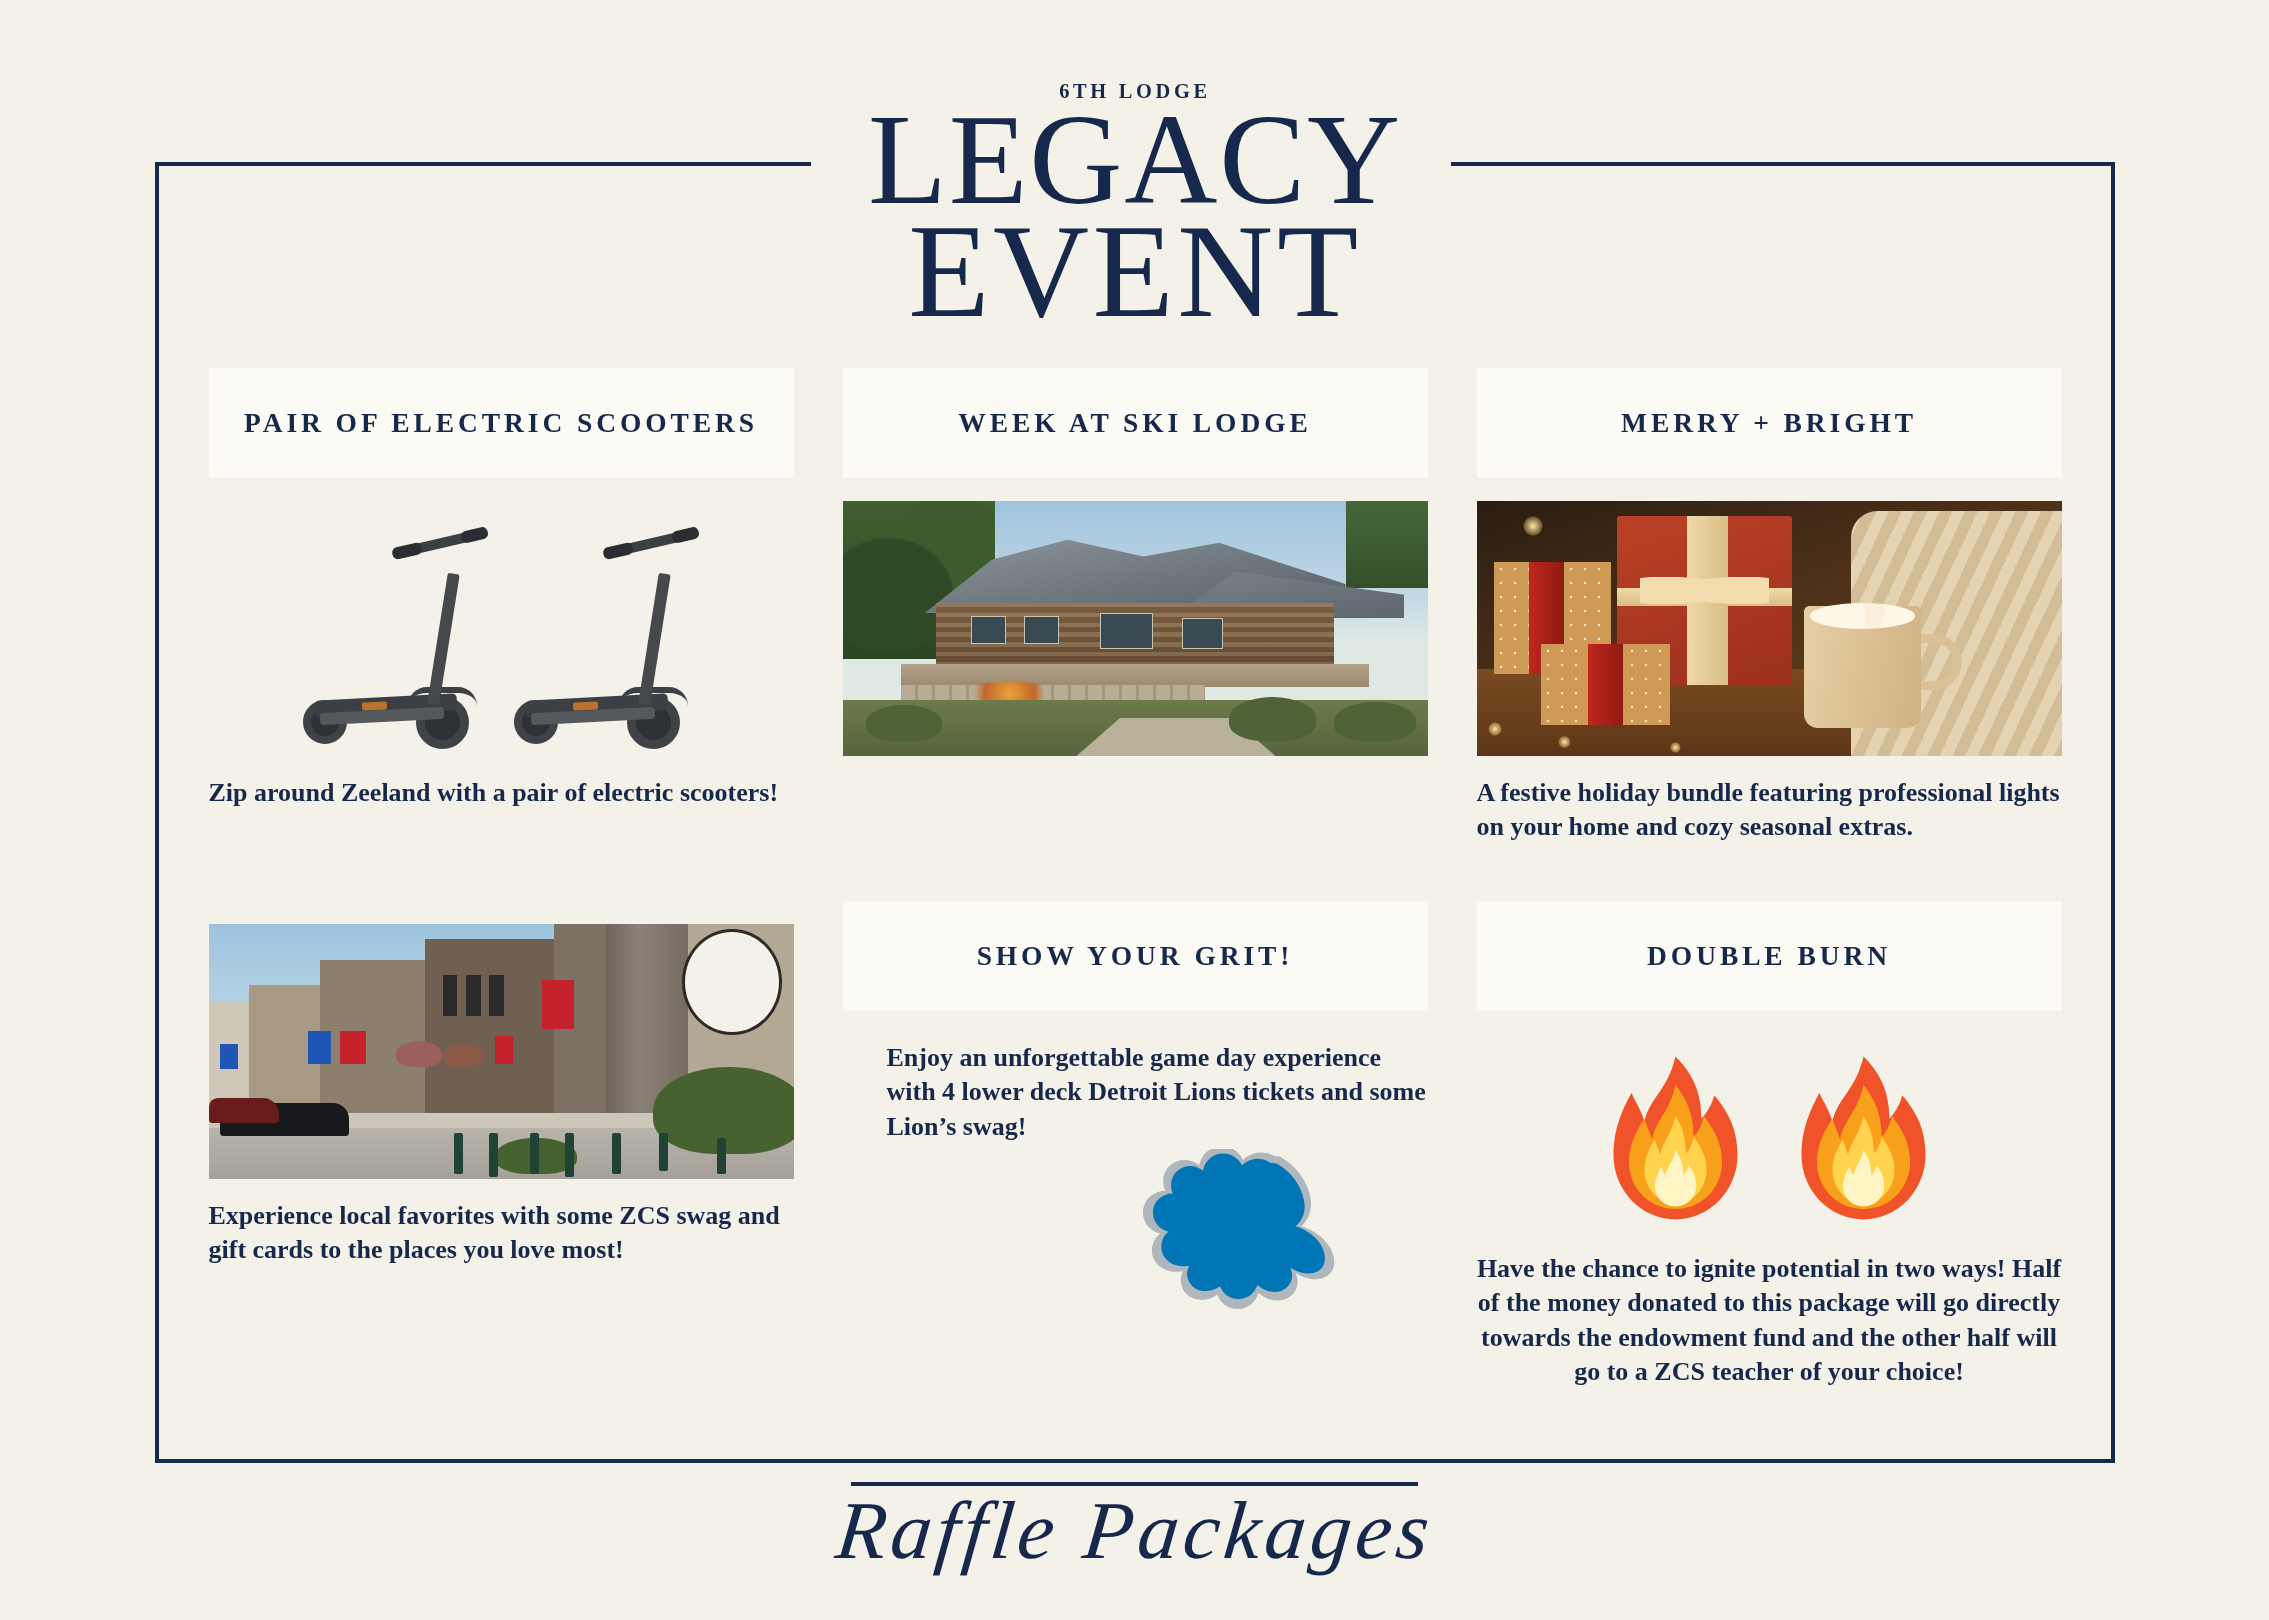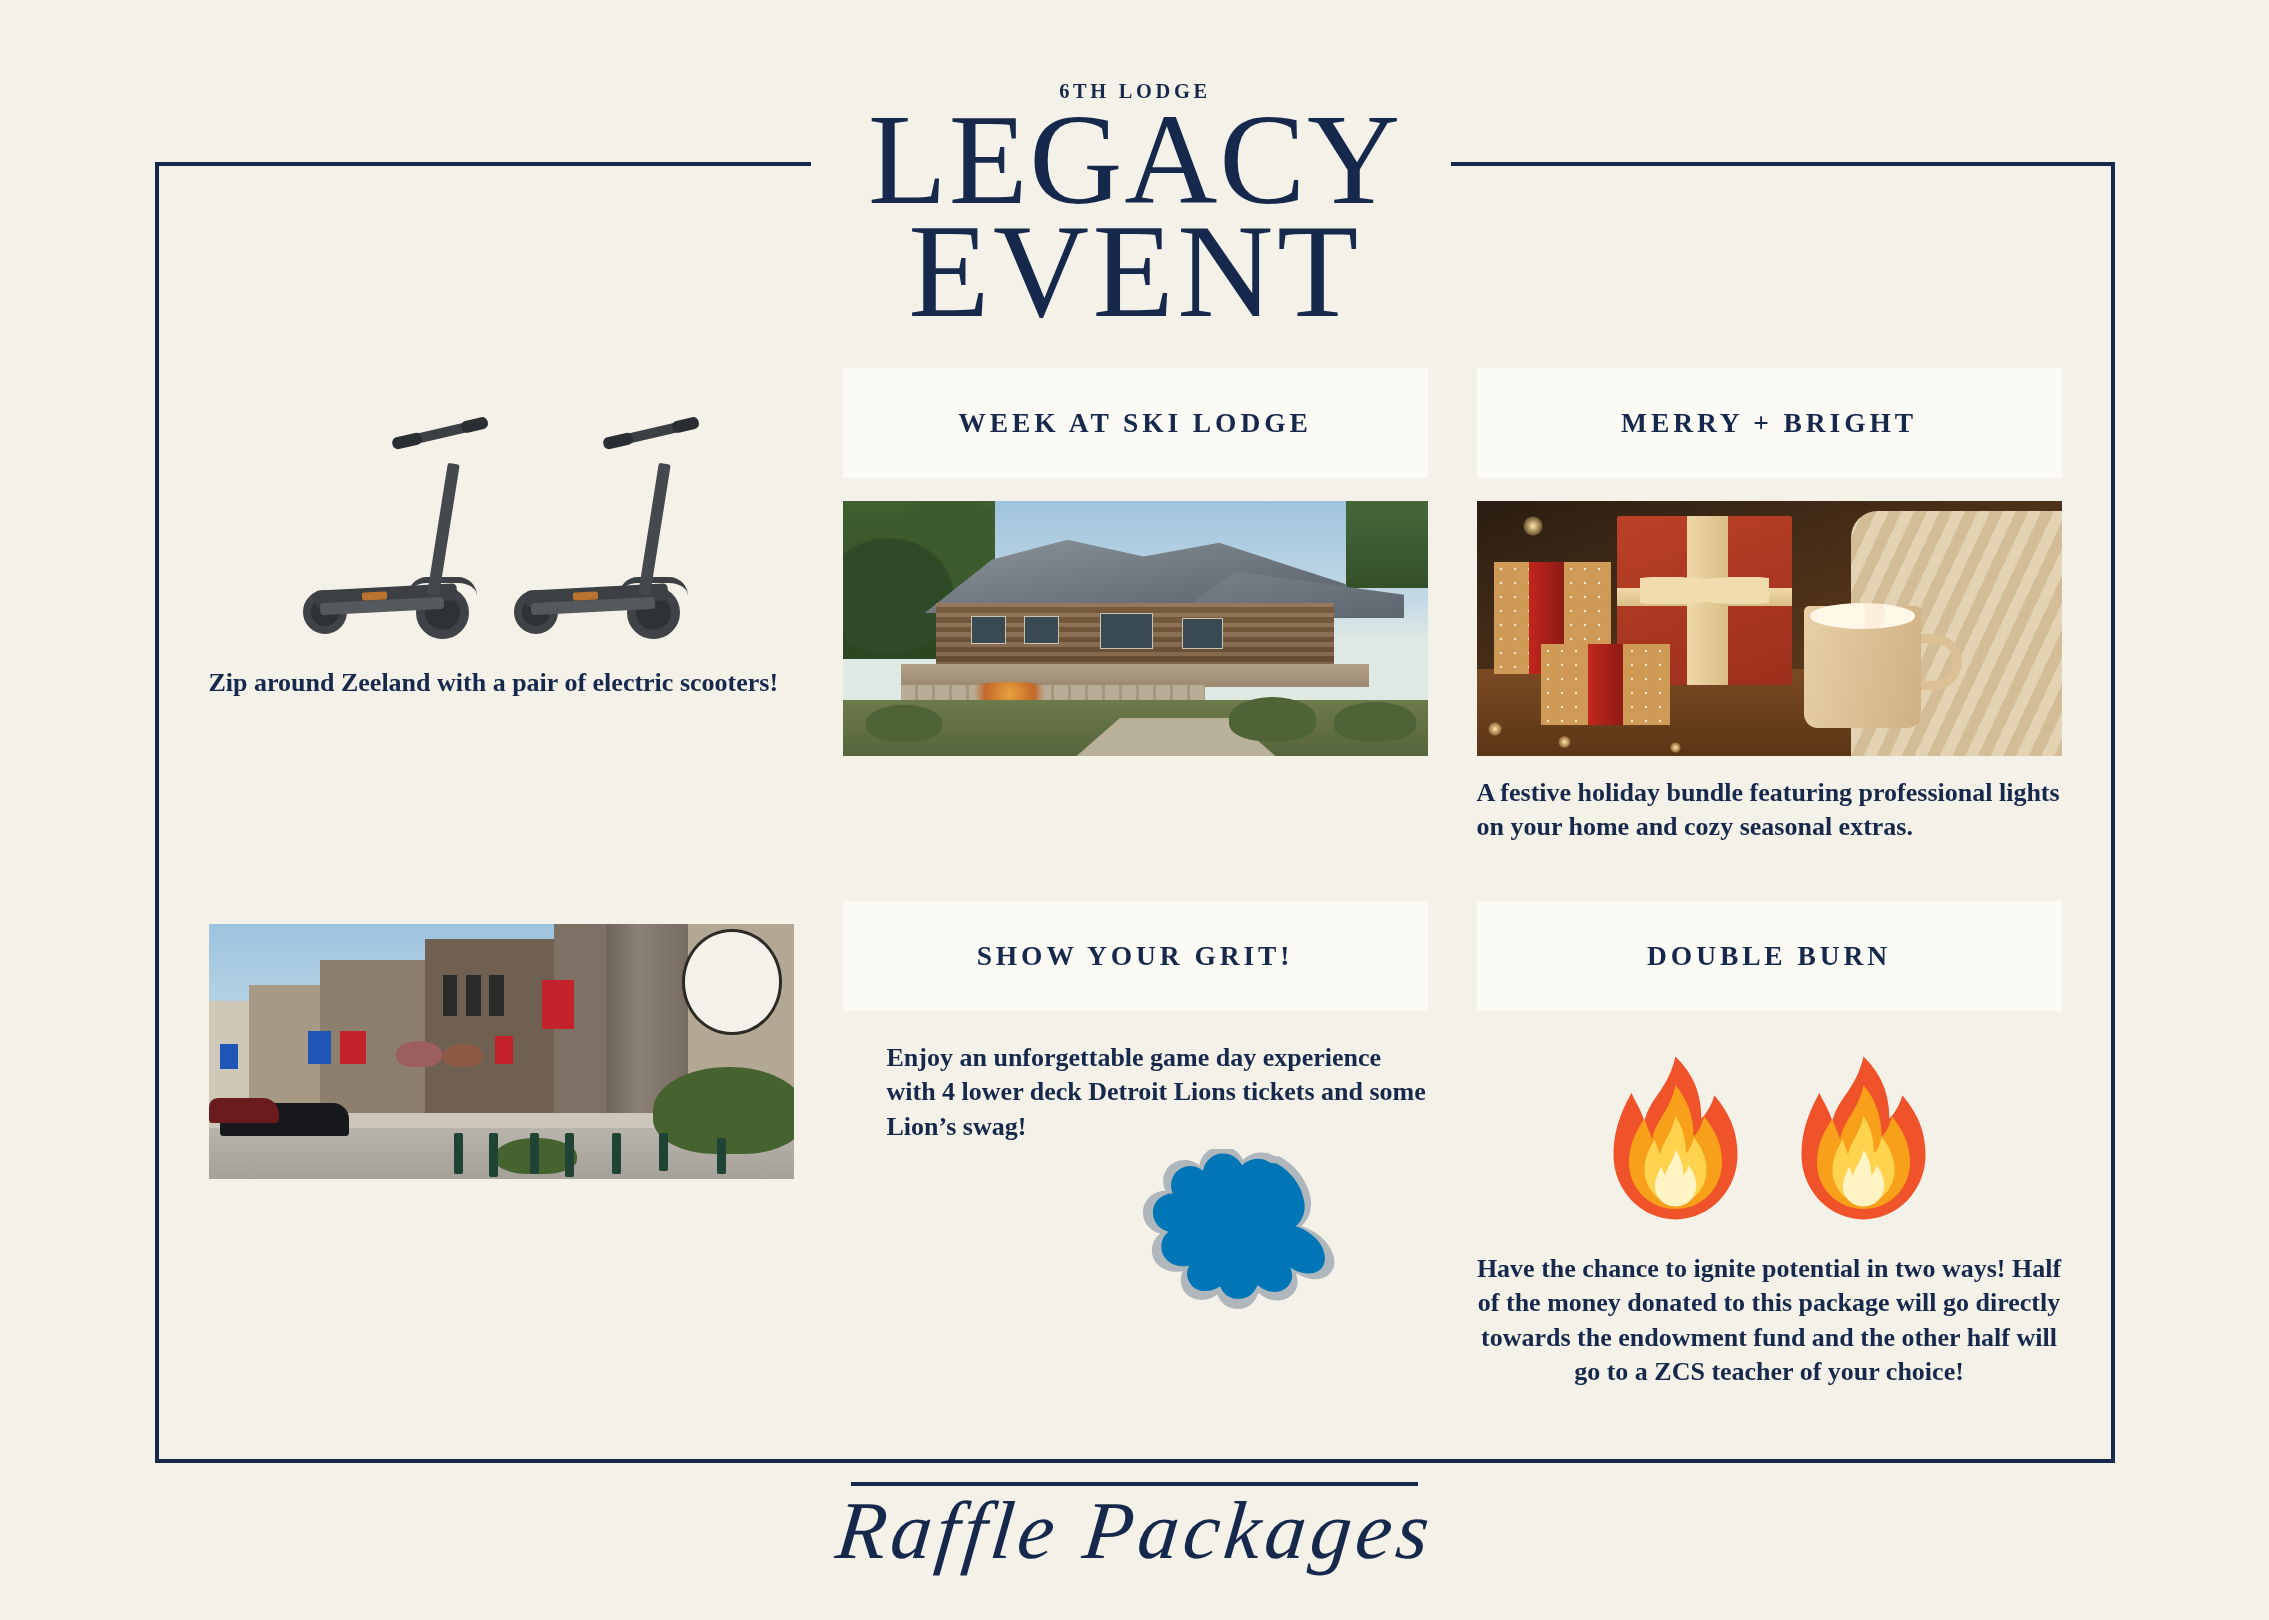--- a/index.html
+++ b/index.html
@@ -215,20 +215,23 @@
 
   <div class="eyebrow">6TH LODGE</div>
   <div class="title-block">
     <div class="title-line">LEGACY</div>
     <div class="title-line second">EVENT</div>
   </div>
 
   <div class="grid">
 
     <div class="card">
+      <div class="card-header">
+        <div class="card-header-text">PAIR OF ELECTRIC SCOOTERS</div>
+      </div>
       <div class="card-media">
         <div class="scooters">
           <div class="scooter">
             <div class="sc-wheel rear"></div>
               <div class="sc-wheel front"></div>
             <div class="sc-deck"></div>
               <div class="sc-deck2"></div>
               <div class="sc-logo"></div>
             <div class="sc-fender"></div>
               <div class="sc-stem"></div>
@@ -343,20 +346,21 @@
           <div class="town-green" style="left:49%;bottom:2%;width:14%;height:14%;"></div>
           <div class="town-post" style="left:42%;bottom:2%;height:16%;"></div>
           <div class="town-post" style="left:48%;bottom:1%;height:17%;"></div>
           <div class="town-post" style="left:55%;bottom:2%;height:16%;"></div>
           <div class="town-post" style="left:61%;bottom:1%;height:17%;"></div>
           <div class="town-post" style="left:69%;bottom:2%;height:16%;"></div>
           <div class="town-post" style="left:77%;bottom:3%;height:15%;"></div>
           <div class="town-post" style="left:87%;bottom:2%;height:14%;"></div>
         </div>
       </div>
+      <div class="card-desc">Experience local favorites with some ZCS swag and gift cards to the places you love most!</div>
     </div>
 
     <div class="card" style="margin-top:57px;">
       <div class="card-header">
         <div class="card-header-text">SHOW YOUR GRIT!</div>
       </div>
       <div class="card-desc" style="margin-top:30px;margin-left:44px;">Enjoy an unforgettable game day experience with 4 lower deck Detroit Lions tickets and some Lion’s swag!</div>
       <div class="card-media auto" style="margin-top:5.3px;">
         <div class="lions-wrap">
           <svg class="lions" viewBox="0 0 300 210">

